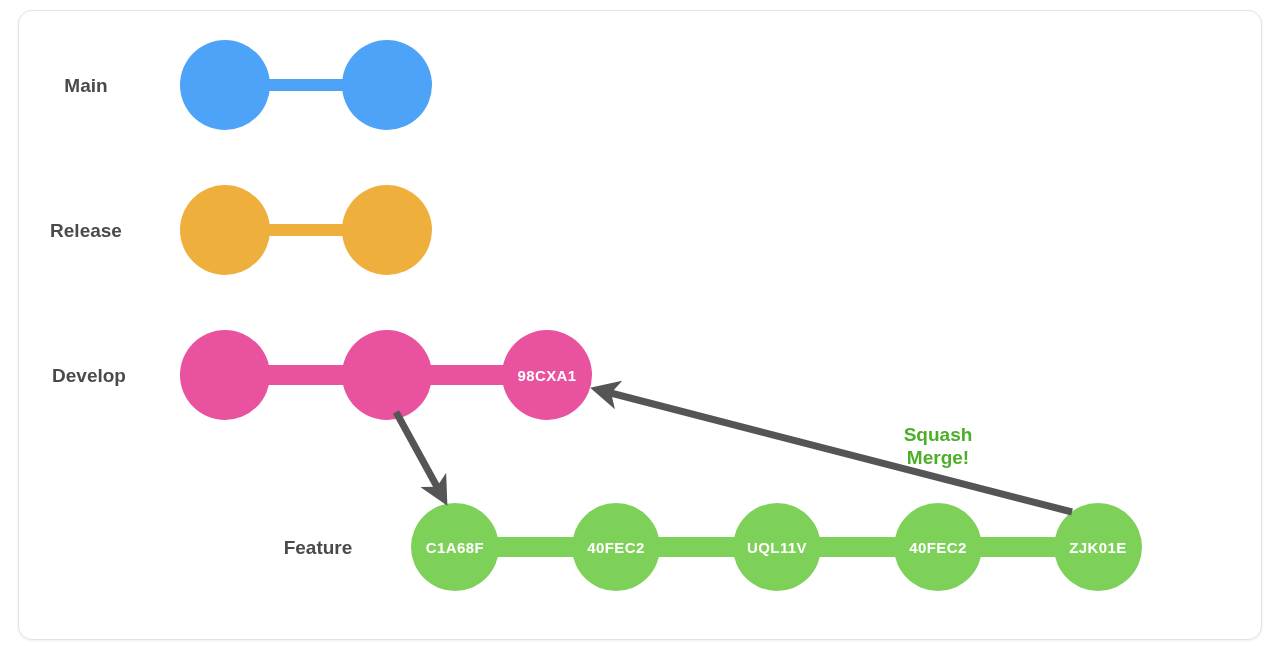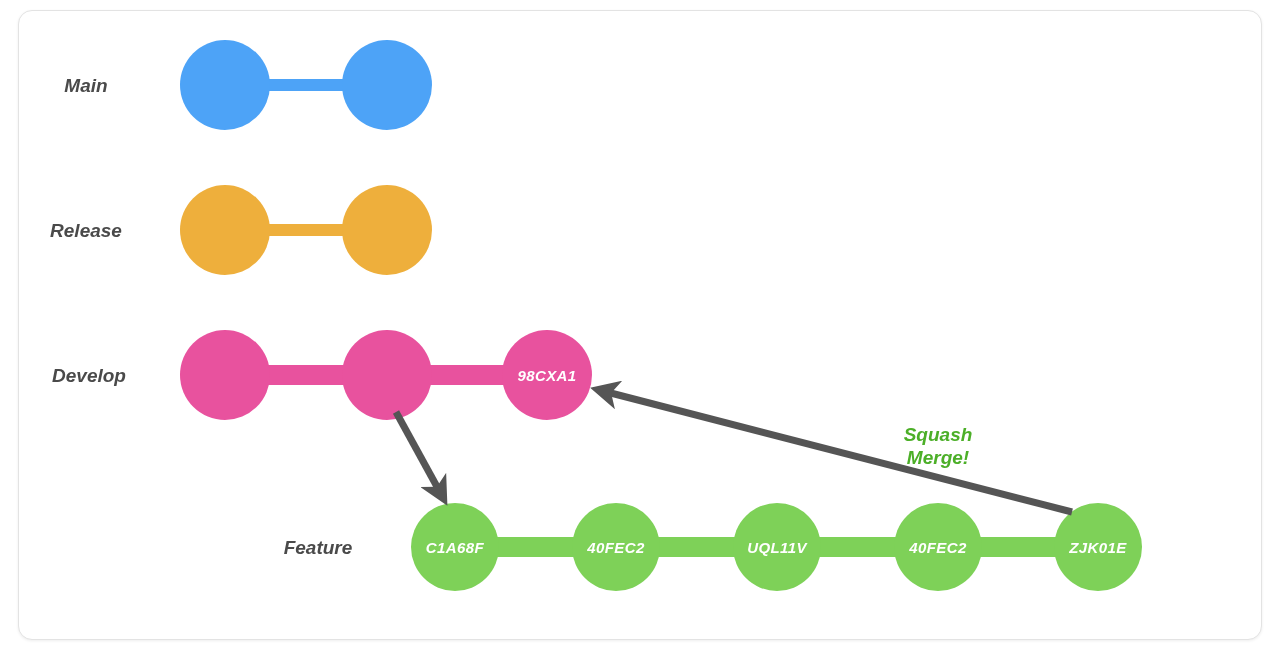--- a/index.html
+++ b/index.html
@@ -8,21 +8,20 @@
     padding: 0;
     background: #ffffff;
     font-family: "Liberation Sans", sans-serif;
   }
   #canvas {
     position: relative;
     width: 1280px;
     height: 651px;
     background: #ffffff;
     overflow: hidden;
-    font-style: italic;
   }
   .card {
     position: absolute;
     left: 18px;
     top: 10px;
     width: 1244px;
     height: 630px;
     background: #ffffff;
     border: 1px solid #e3e3e3;
     border-radius: 14px;

